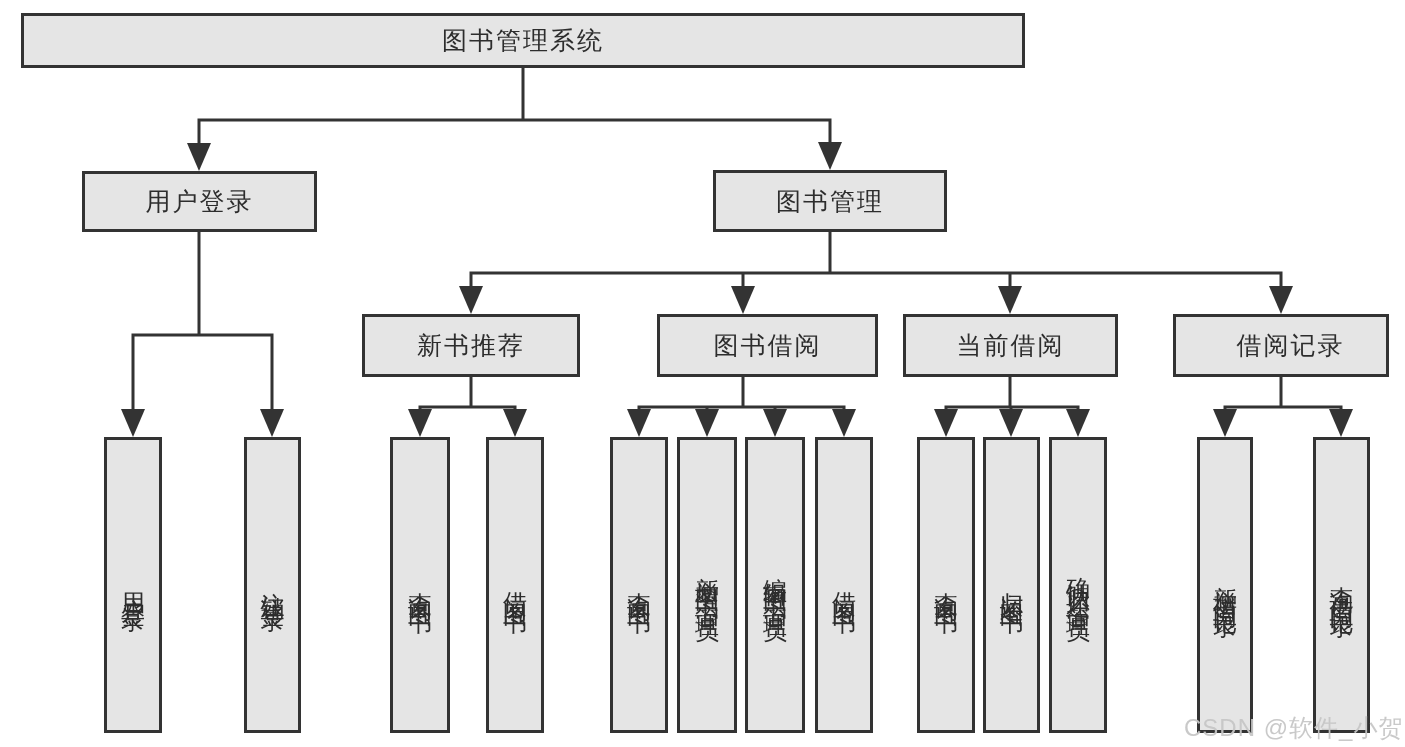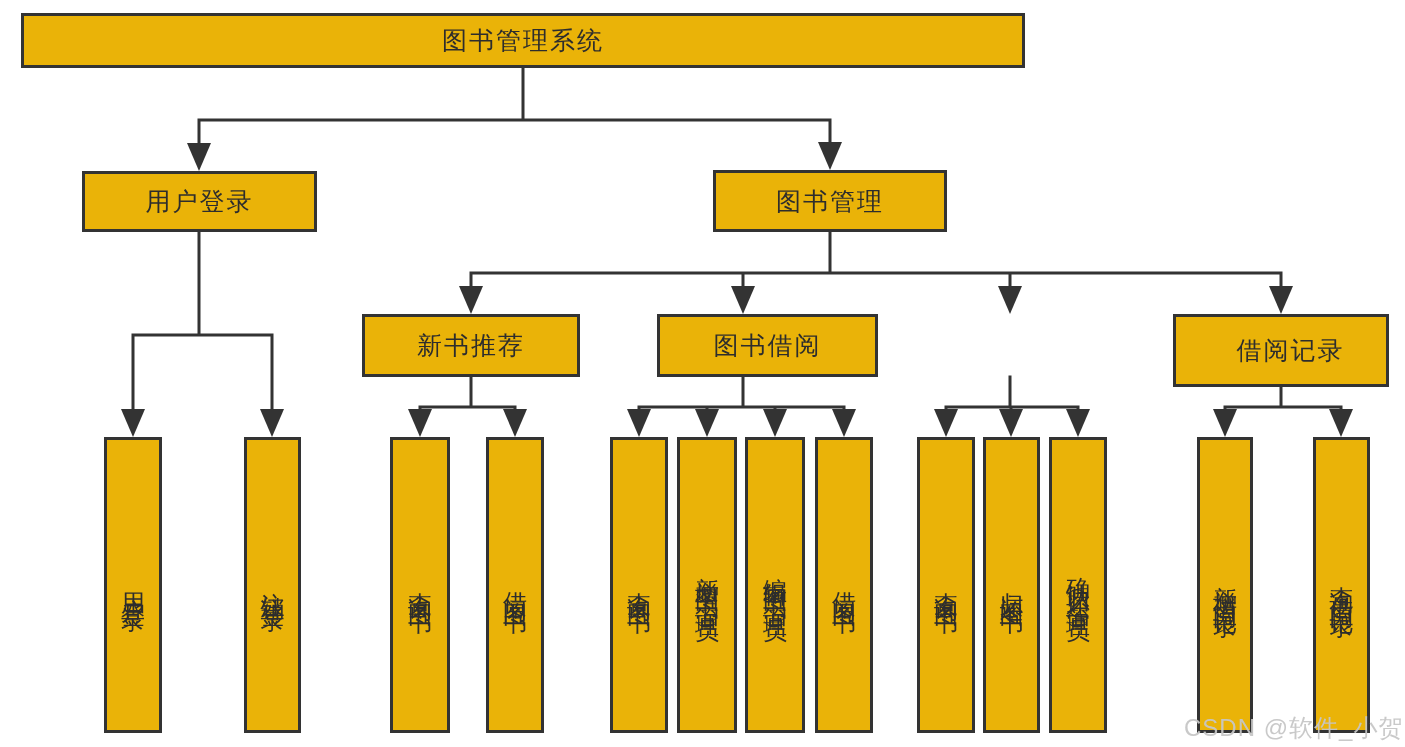--- a/index.html
+++ b/index.html
@@ -6,21 +6,21 @@
   #canvas {
     position:relative;
     width:1405px; height:747px;
     background:#ffffff;
     font-family:"Liberation Sans","DejaVu Sans",sans-serif;
     overflow:hidden;
   }
   svg.wires { position:absolute; left:0; top:0; z-index:1; }
   .node {
     position:absolute;
-    background:#eab308;
+    background:#e5e5e5;
     border:3px solid #333333;
     box-sizing:border-box;
     display:flex; align-items:center; justify-content:center;
     color:#2d2d2d;
     font-size:25px;
     letter-spacing:2px;
     z-index:2;
     white-space:nowrap;
   }
   .leaf { z-index:2; }
@@ -86,21 +86,22 @@
     </g>
   </svg>
 
   <div class="node" style="left:21px; top:13px; width:1004px; height:55px;">图书管理系统</div>
 
   <div class="node" style="left:82px; top:171px; width:235px; height:61px;">用户登录</div>
   <div class="node" style="left:362px; top:314px; width:218px; height:63px;">新书推荐</div>
 
   <div class="node" style="left:713px; top:170px; width:234px; height:62px;">图书管理</div>
   <div class="node" style="left:633px; top:314px; width:221px; height:63px;margin-left:24px;">图书借阅</div>
-  <div class="node" style="left:1173px; top:314px; width:216px; height:73px;padding-left:19px;">借阅记录</div>
+  <div class="node" style="left:903px; top:314px; width:215px; height:63px;">当前借阅</div>
+  <div class="node" style="left:1173px; top:314px; width:216px; height:63px;padding-left:19px;">借阅记录</div>
 
   <div class="node leaf" style="left:104px; top:437px; width:58px; height:296px;">
     <span class="vtext">用户登录</span>
   </div>
   <div class="node leaf" style="left:244px; top:437px; width:57px; height:296px;">
     <span class="vtext">注销登录</span>
   </div>
 
   <div class="node leaf" style="left:390px; top:437px; width:60px; height:296px;">
     <span class="vtext">查询图书</span>

